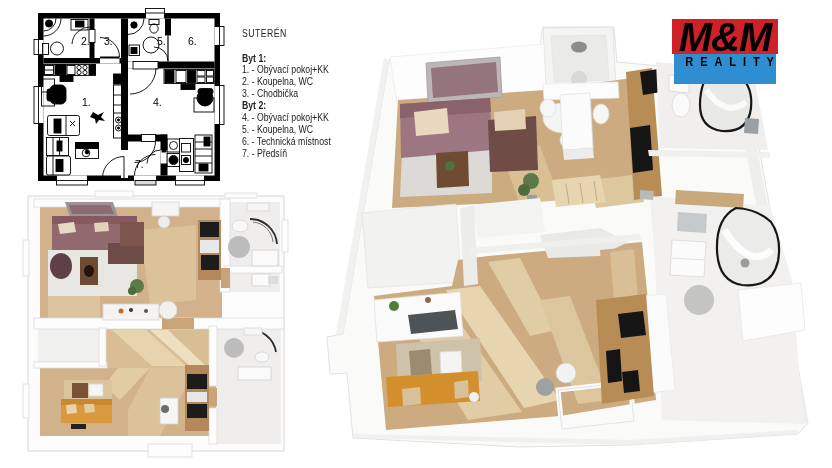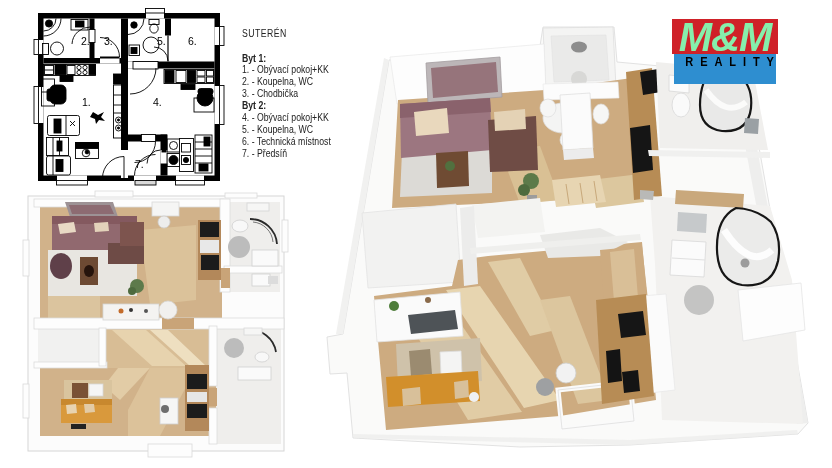--- a/index.html
+++ b/index.html
@@ -1,20 +1,20 @@
 <!DOCTYPE html>
 <html><head>
 <meta charset="utf-8">
 <style>
 html,body{margin:0;padding:0;background:#fff}
 #page{position:relative;width:832px;height:468px;background:#fff;overflow:hidden;font-family:"Liberation Sans",sans-serif}
 .abs{position:absolute}
 #txt{left:242px;top:52.5px;font-size:10px;line-height:11.95px;color:#222;transform:scaleX(0.87);transform-origin:0 0;white-space:nowrap}
 #sut{left:242px;top:27.5px;font-size:10px;color:#222;transform:scaleX(0.87);transform-origin:0 0;letter-spacing:0.5px}
-#logo-red{left:672px;top:19px;width:106px;height:35px;background:#cf2128;color:#86efac;overflow:hidden;text-align:center}
+#logo-red{left:672px;top:19px;width:106px;height:35px;background:#cf2128;color:#000000;overflow:hidden;text-align:center}
 #logo-red span{display:inline-block;font-weight:bold;font-style:italic;font-size:40px;line-height:36px;letter-spacing:-1px;transform-origin:50% 0}
 #logo-blue{left:674px;top:54px;width:102px;height:30px;background:#2e8ed0;color:#000000;text-align:center}
 #logo-blue span{display:inline-block;position:relative;top:-2px;font-weight:bold;font-size:12px;line-height:12.6px;letter-spacing:7.5px;text-indent:7.5px;transform:scaleX(0.92);transform-origin:50% 0}
 </style>
 </head>
 <body>
 <div id="page">
 <svg class="abs" style="left:0;top:0" width="832" height="468" viewBox="0 0 832 468">
 
 <g id="big3d">

